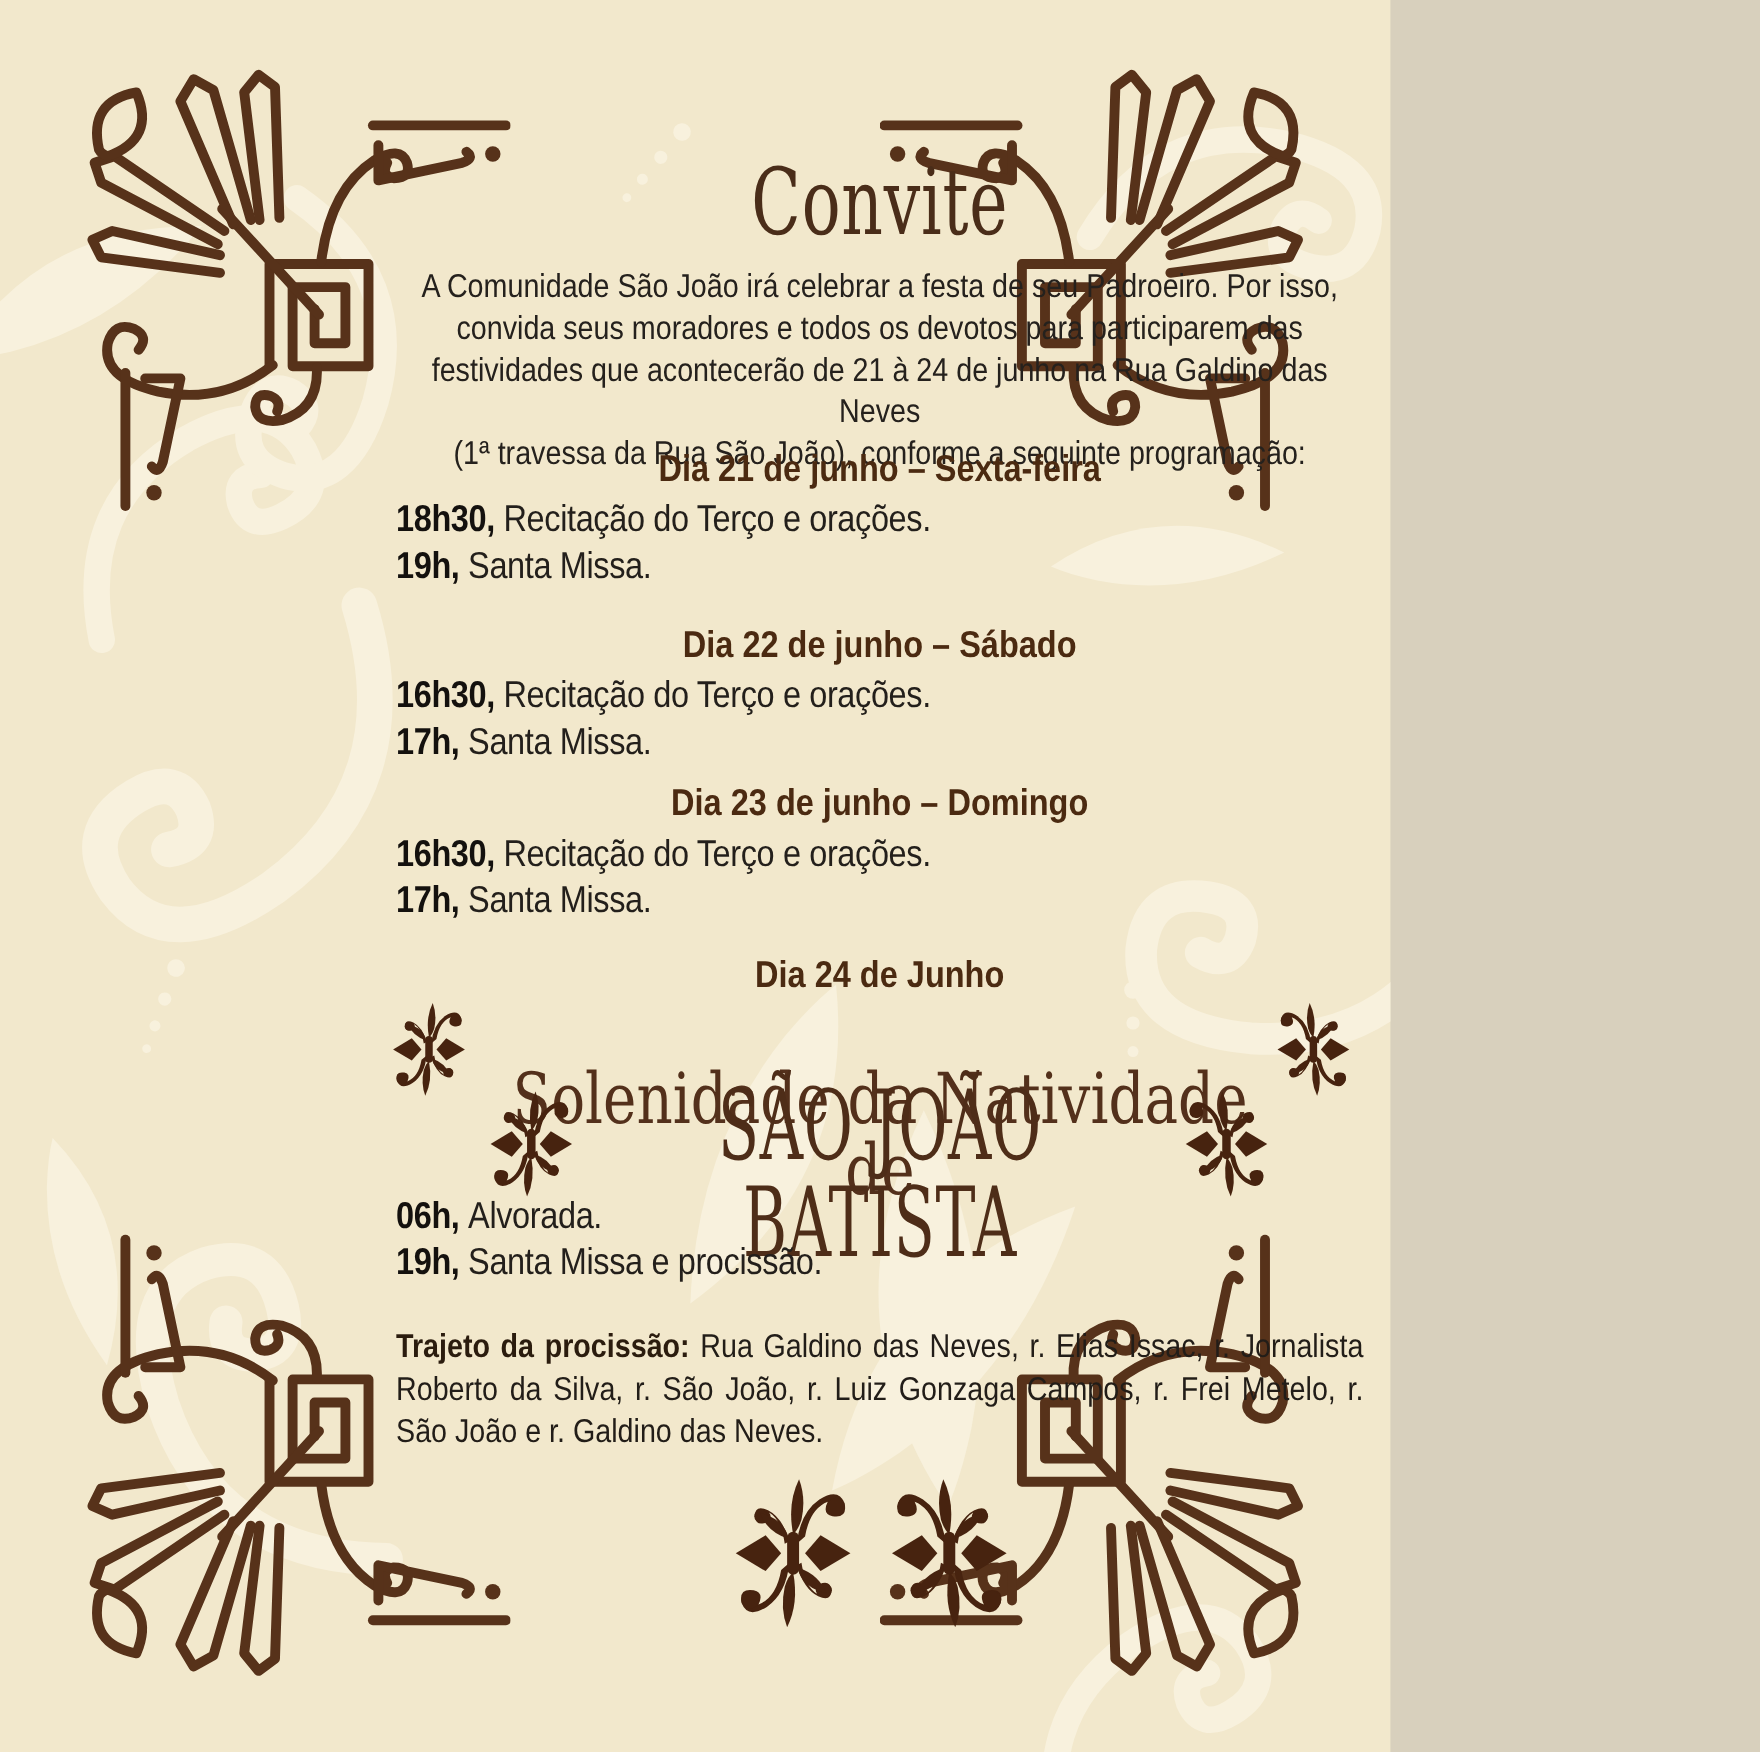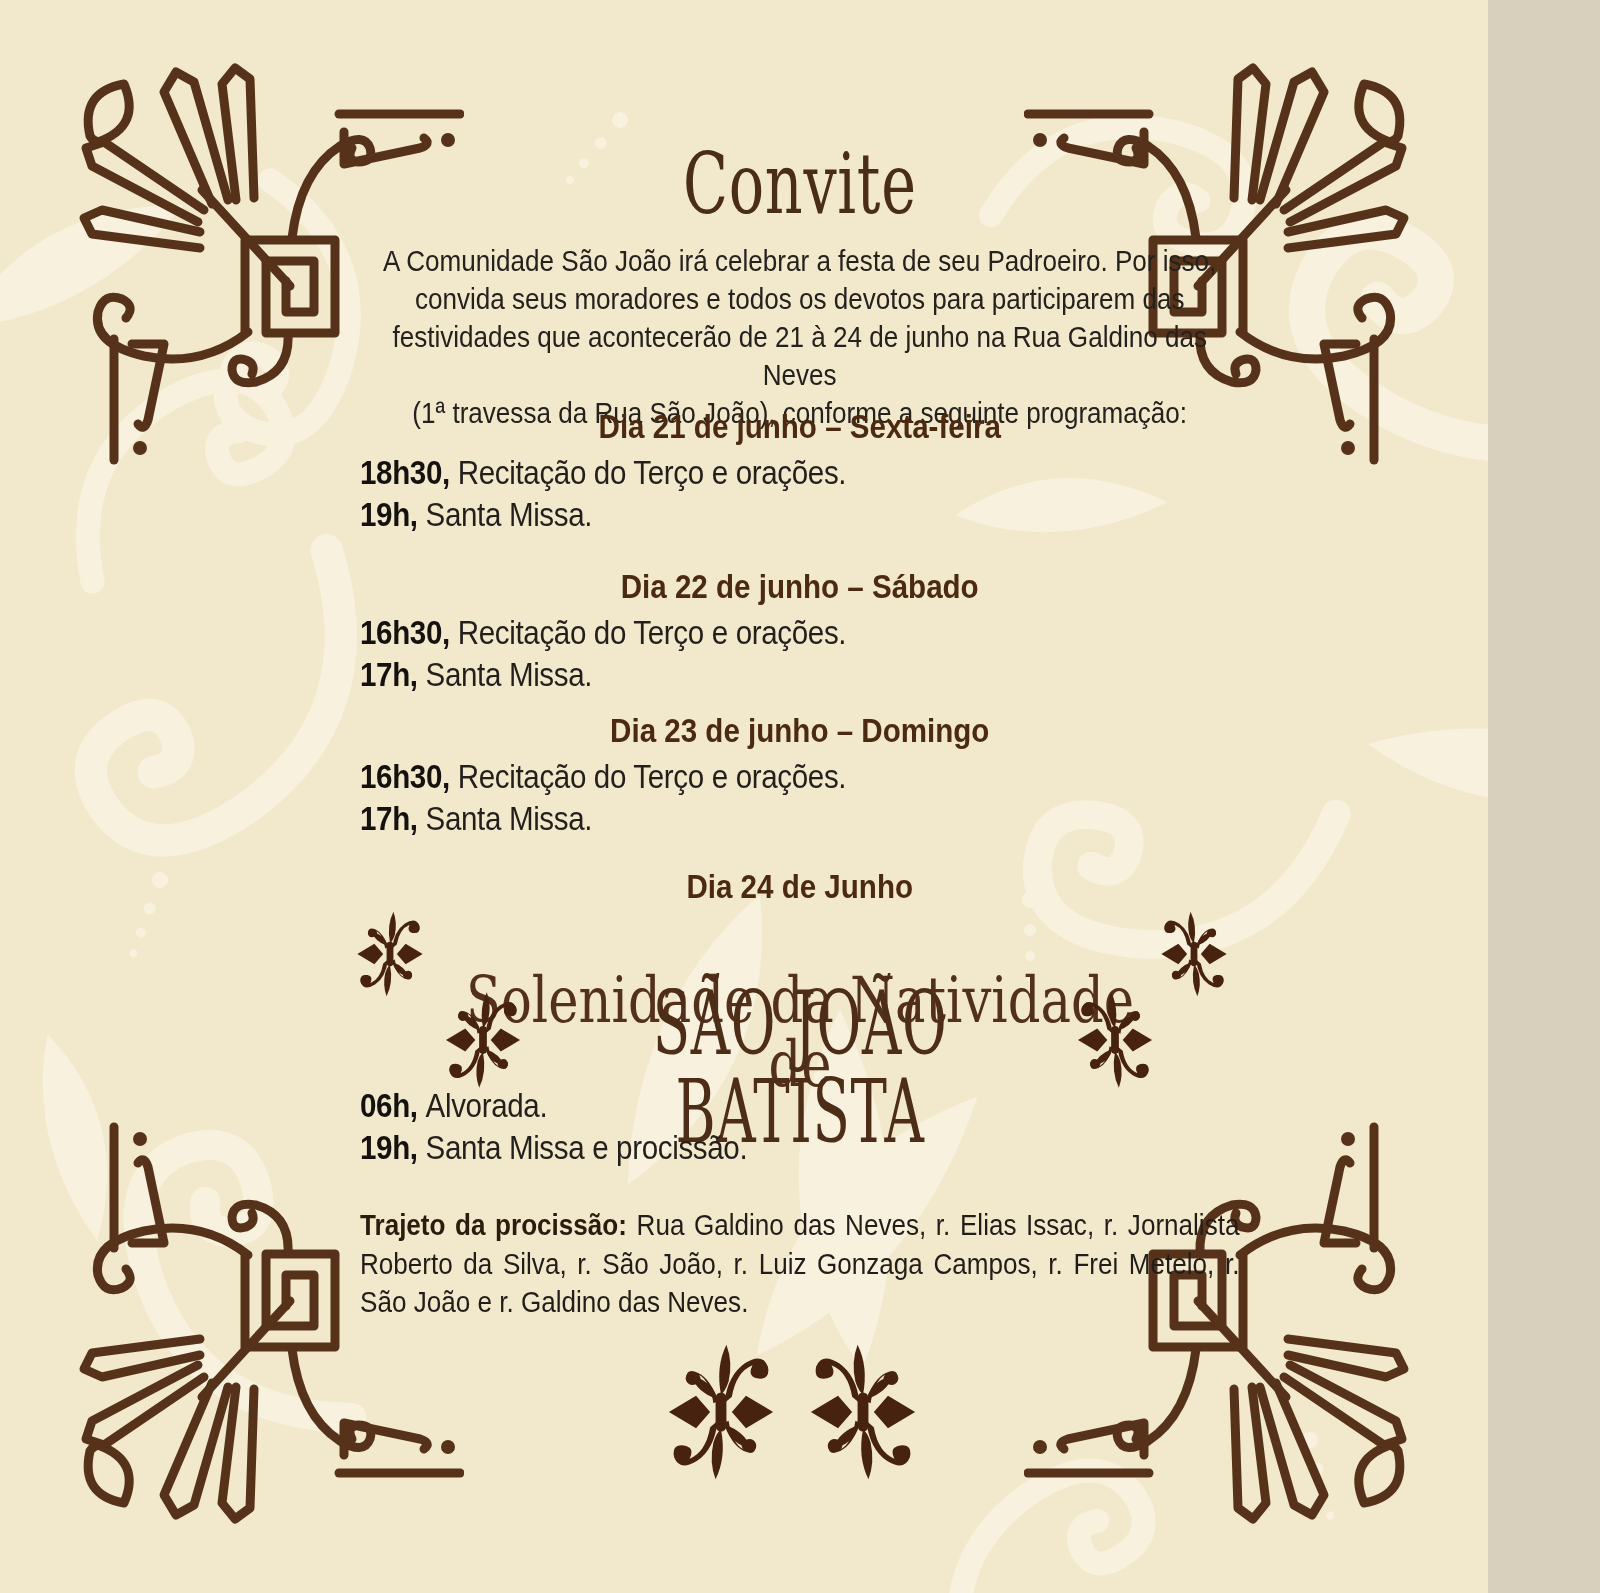--- a/index.html
+++ b/index.html
@@ -1,17 +1,17 @@
 <!DOCTYPE html>
 <html><head>
 <meta charset="utf-8">
 <style>
   html,body{margin:0;padding:0;background:#d8d0bd;}
   .page{
-    position:relative;width:1488px;height:1593px;overflow:hidden;
+    position:relative;width:1264px;height:1593px;overflow:hidden;
     background:#f2e8cc;
     font-family:"Liberation Sans",sans-serif;
   }
   .bg-svg,.corner{position:absolute;pointer-events:none;}
   .corner{width:412px;height:424px;}
   .corner.tl{left:52px;top:52px;}
   .corner.tr{right:52px;top:52px;transform:scaleX(-1);}
   .corner.bl{left:52px;bottom:58px;transform:scaleY(-1);}
   .corner.br{right:52px;bottom:58px;transform:scale(-1,-1);}
 

